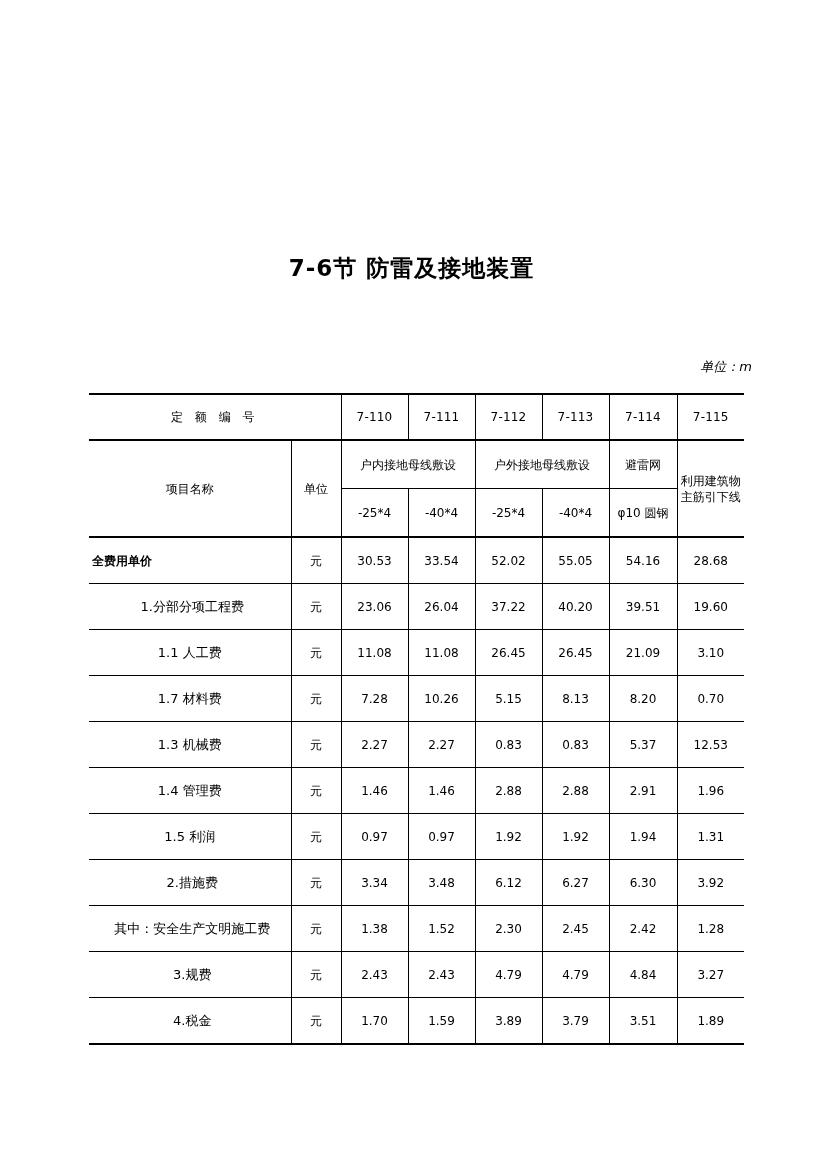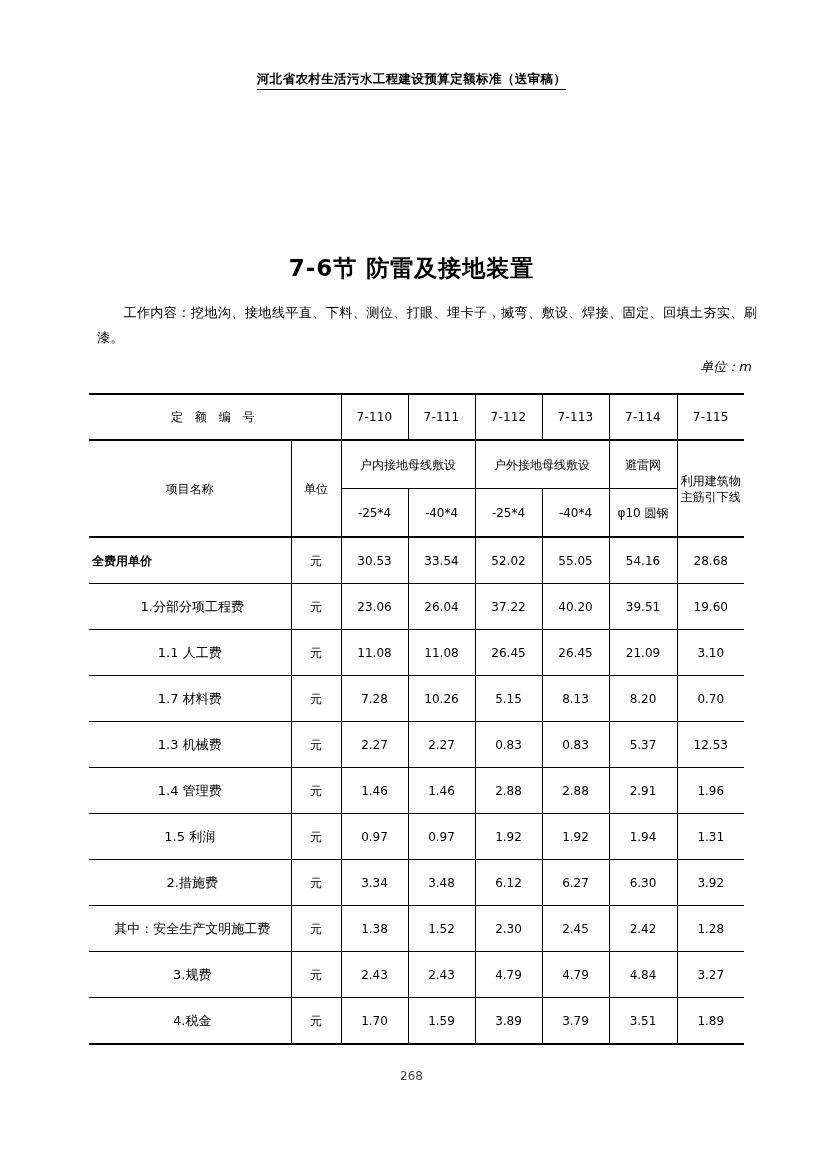--- a/index.html
+++ b/index.html
@@ -137,27 +137,23 @@
     text-align: center;
     font-size: 12px;
     color: #444;
   }
 </style>
 </head>
 <body>
 
 <div class="page">
 
-  <div class="doc-header">
-    <span class="hdr-text">河北省农村生活污水工程建设预算定额标准（送审稿）</span>
-  </div>
 
   <div class="section-title">7-6节 防雷及接地装置</div>
 
-  <div class="work-content">工作内容：挖地沟、接地线平直、下料、测位、打眼、埋卡子，搣弯、敷设、焊接、固定、回填土夯实、刷漆。</div>
 
   <div class="unit-note">单位：m</div>
 
   <div class="table-wrap">
     <table class="quota">
       <colgroup>
         <col style="width:202px">
         <col style="width:50px">
         <col style="width:67px">
         <col style="width:67px">
@@ -301,15 +297,14 @@
             <td class="num-cell">1.59</td>
             <td class="num-cell">3.89</td>
             <td class="num-cell">3.79</td>
             <td class="num-cell">3.51</td>
             <td class="num-cell edge-right">1.89</td>
           </tr>
         </tbody>
     </table>
   </div>
 
-  <div class="page-number">268</div>
 
 </div>
 
 </body></html>

